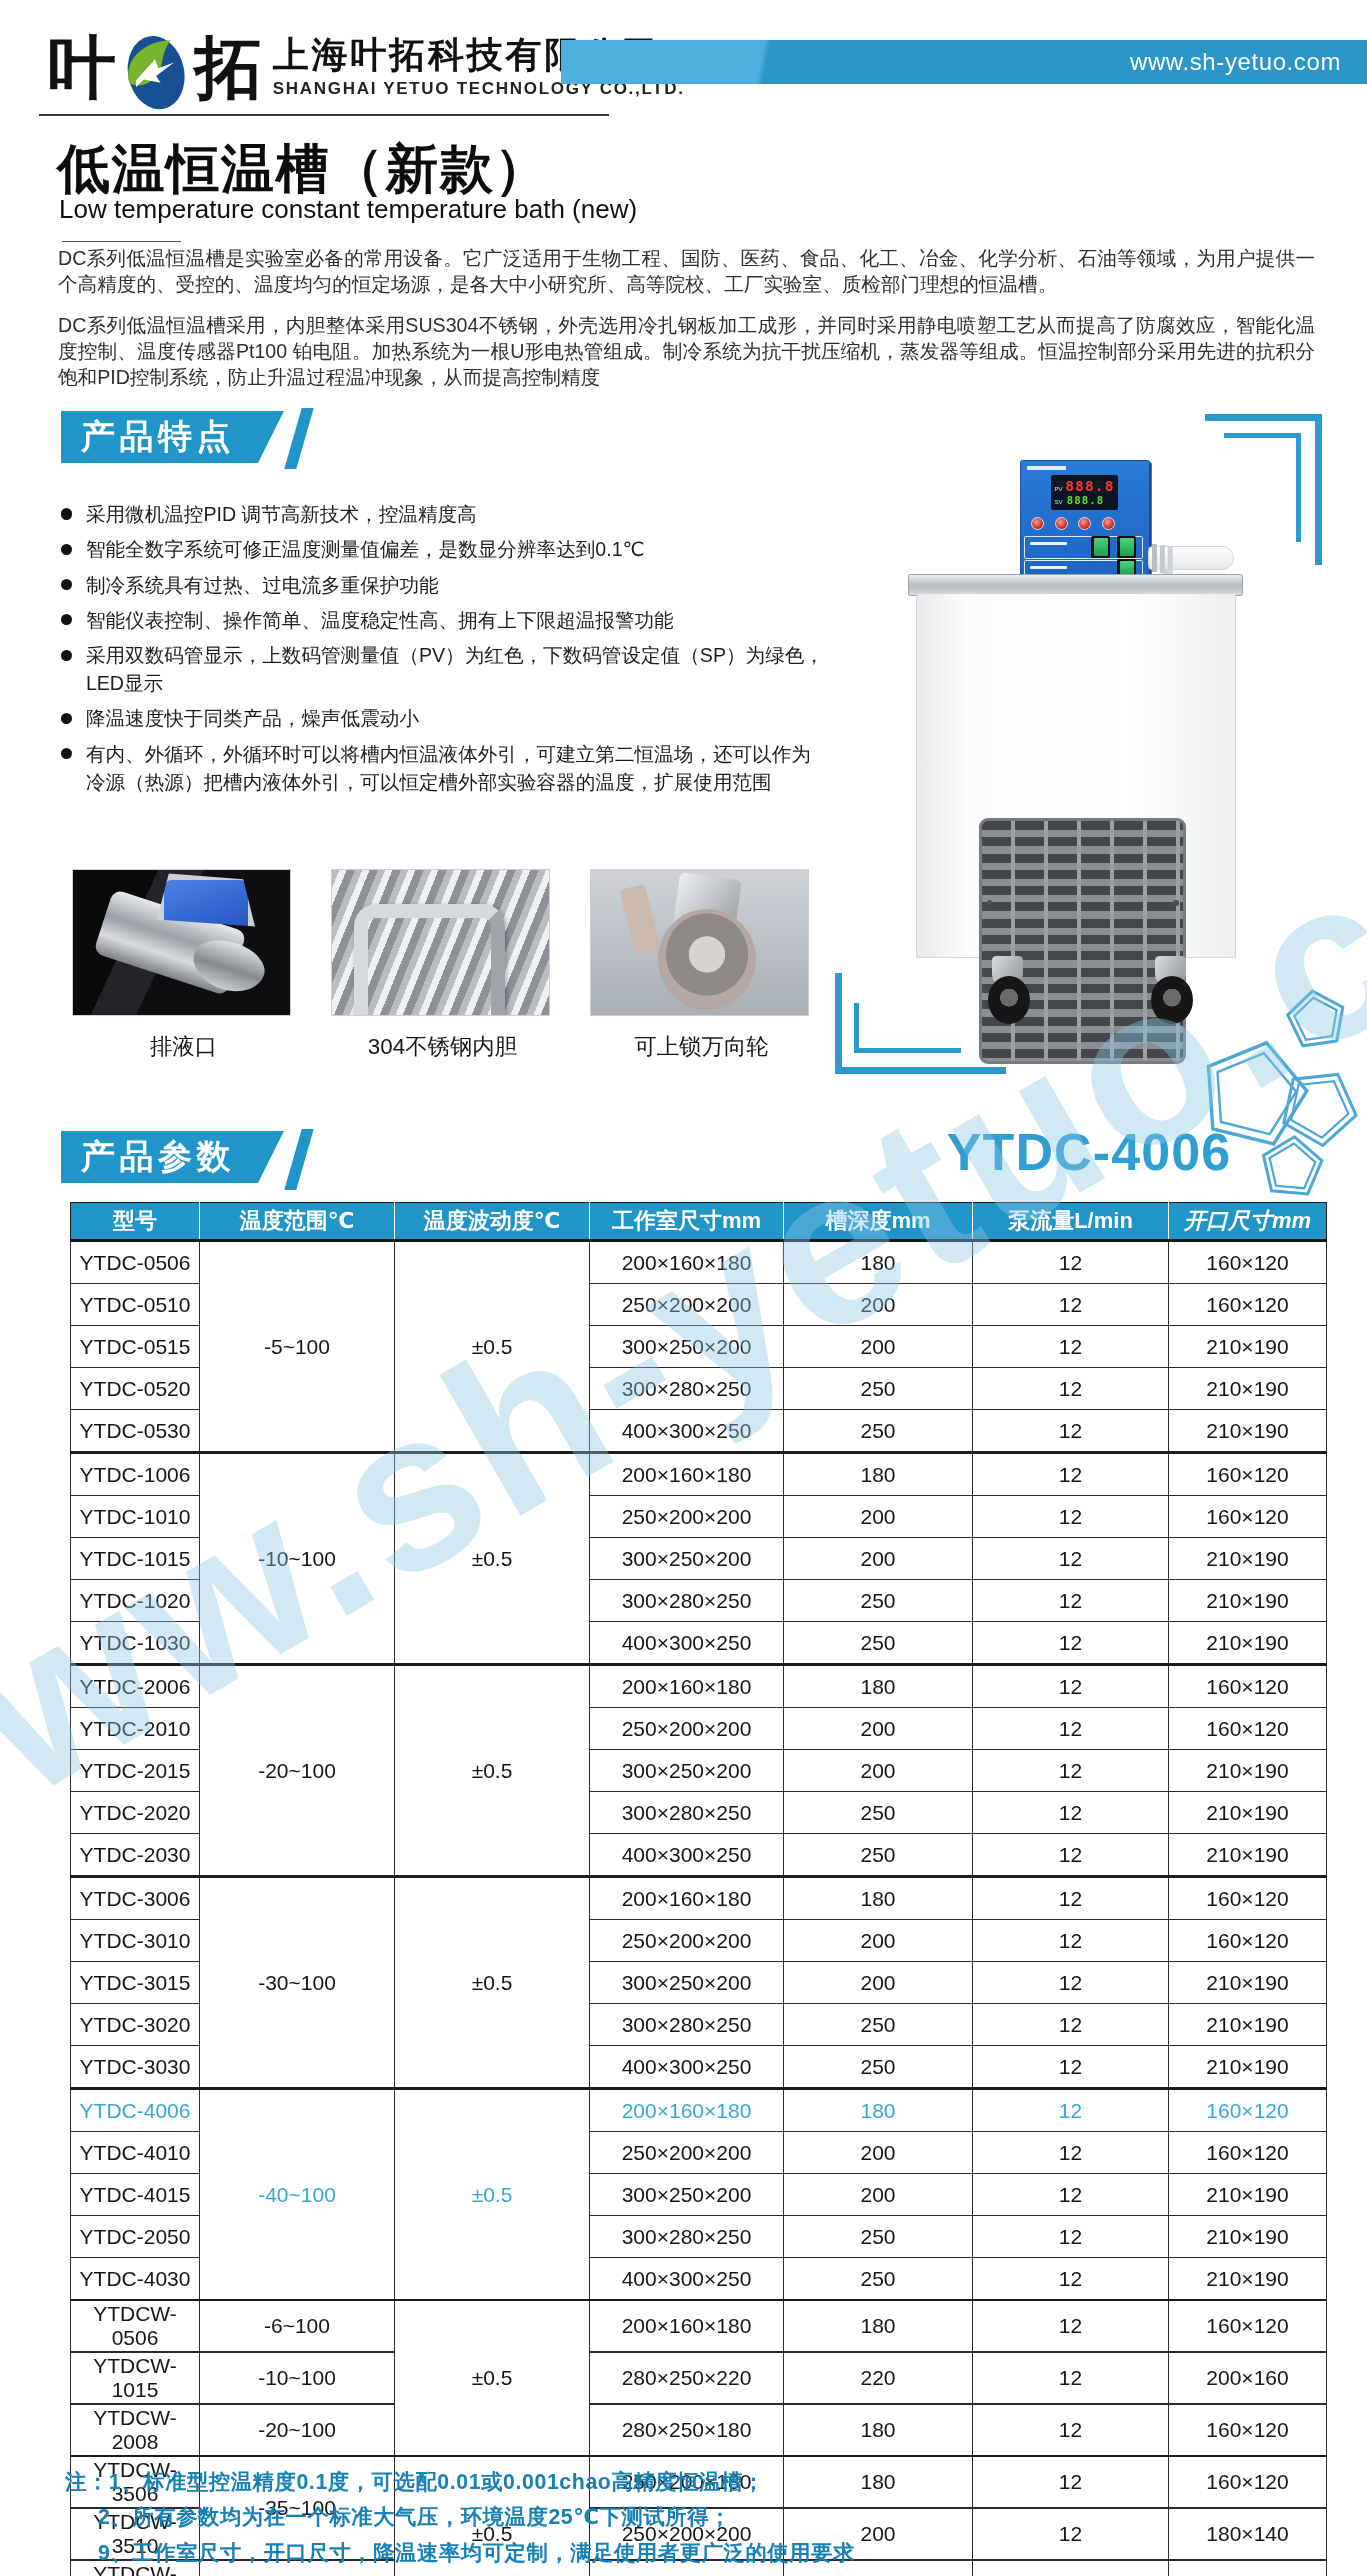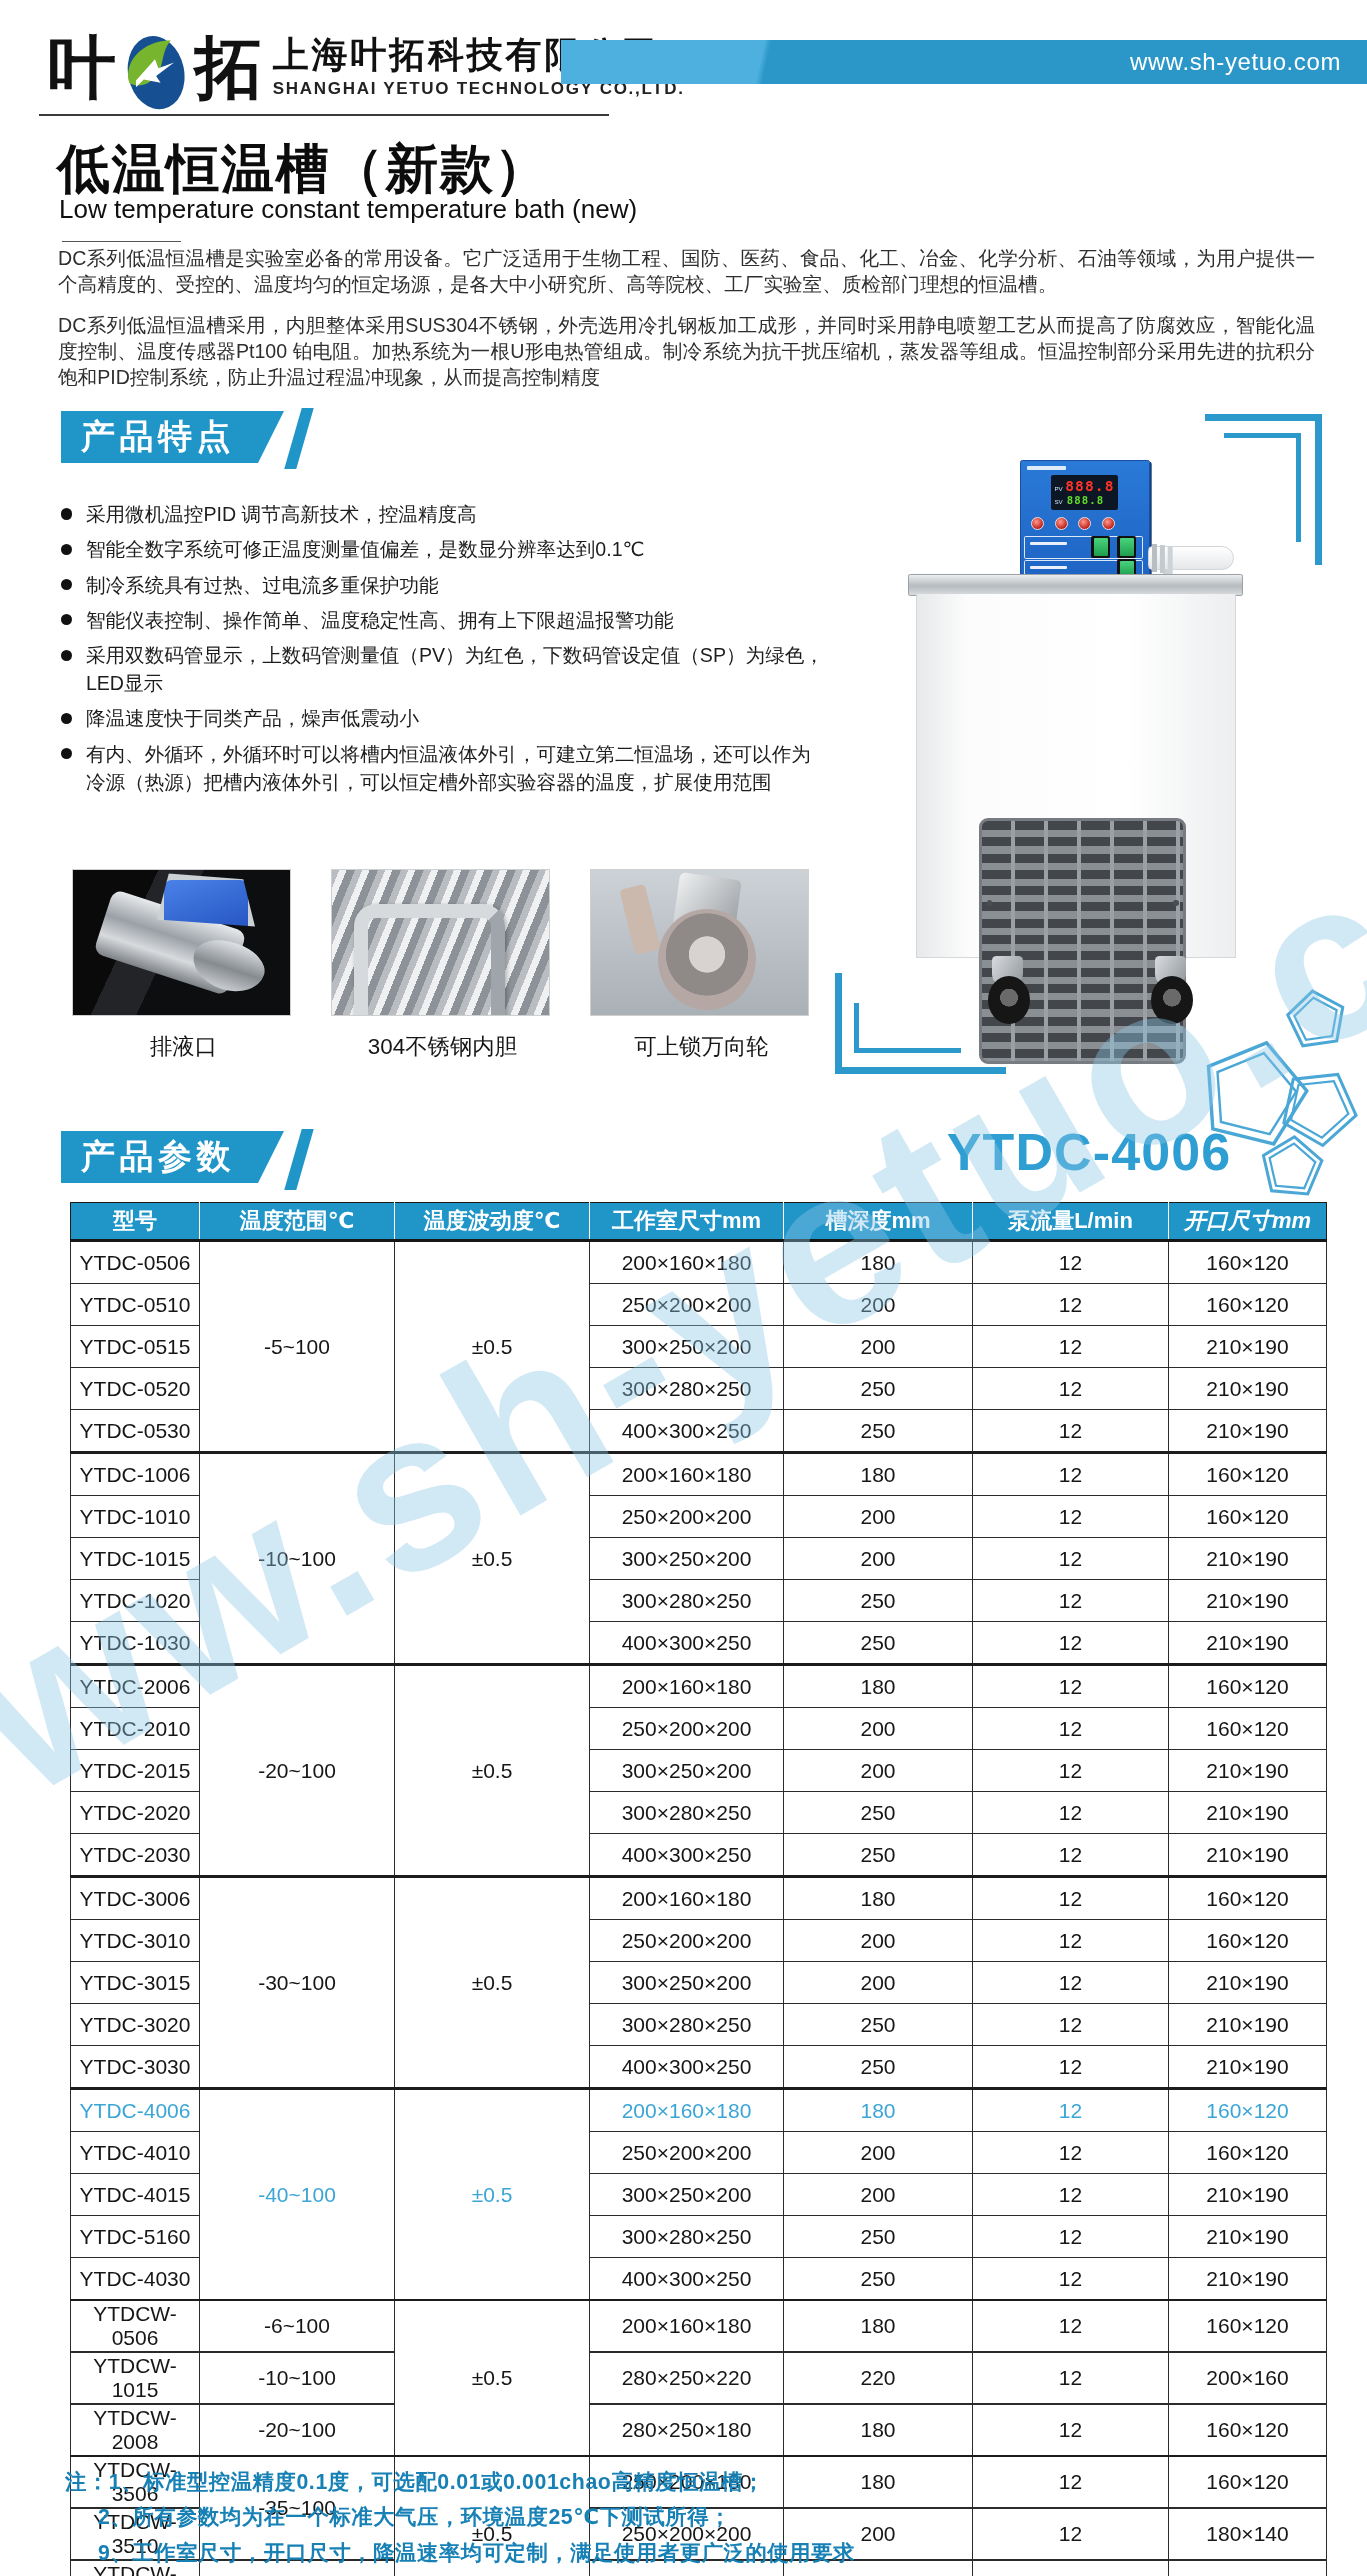--- a/index.html
+++ b/index.html
@@ -481,21 +481,21 @@
           <td>160×120</td>
         </tr>
         <tr>
           <td>YTDC-4015</td>
           <td>300×250×200</td>
           <td>200</td>
           <td>12</td>
           <td>210×190</td>
         </tr>
         <tr>
-          <td>YTDC-5160</td>
+          <td>YTDC-2050</td>
           <td>300×280×250</td>
           <td>250</td>
           <td>12</td>
           <td>210×190</td>
         </tr>
         <tr>
           <td>YTDC-4030</td>
           <td>400×300×250</td>
           <td>250</td>
           <td>12</td>

